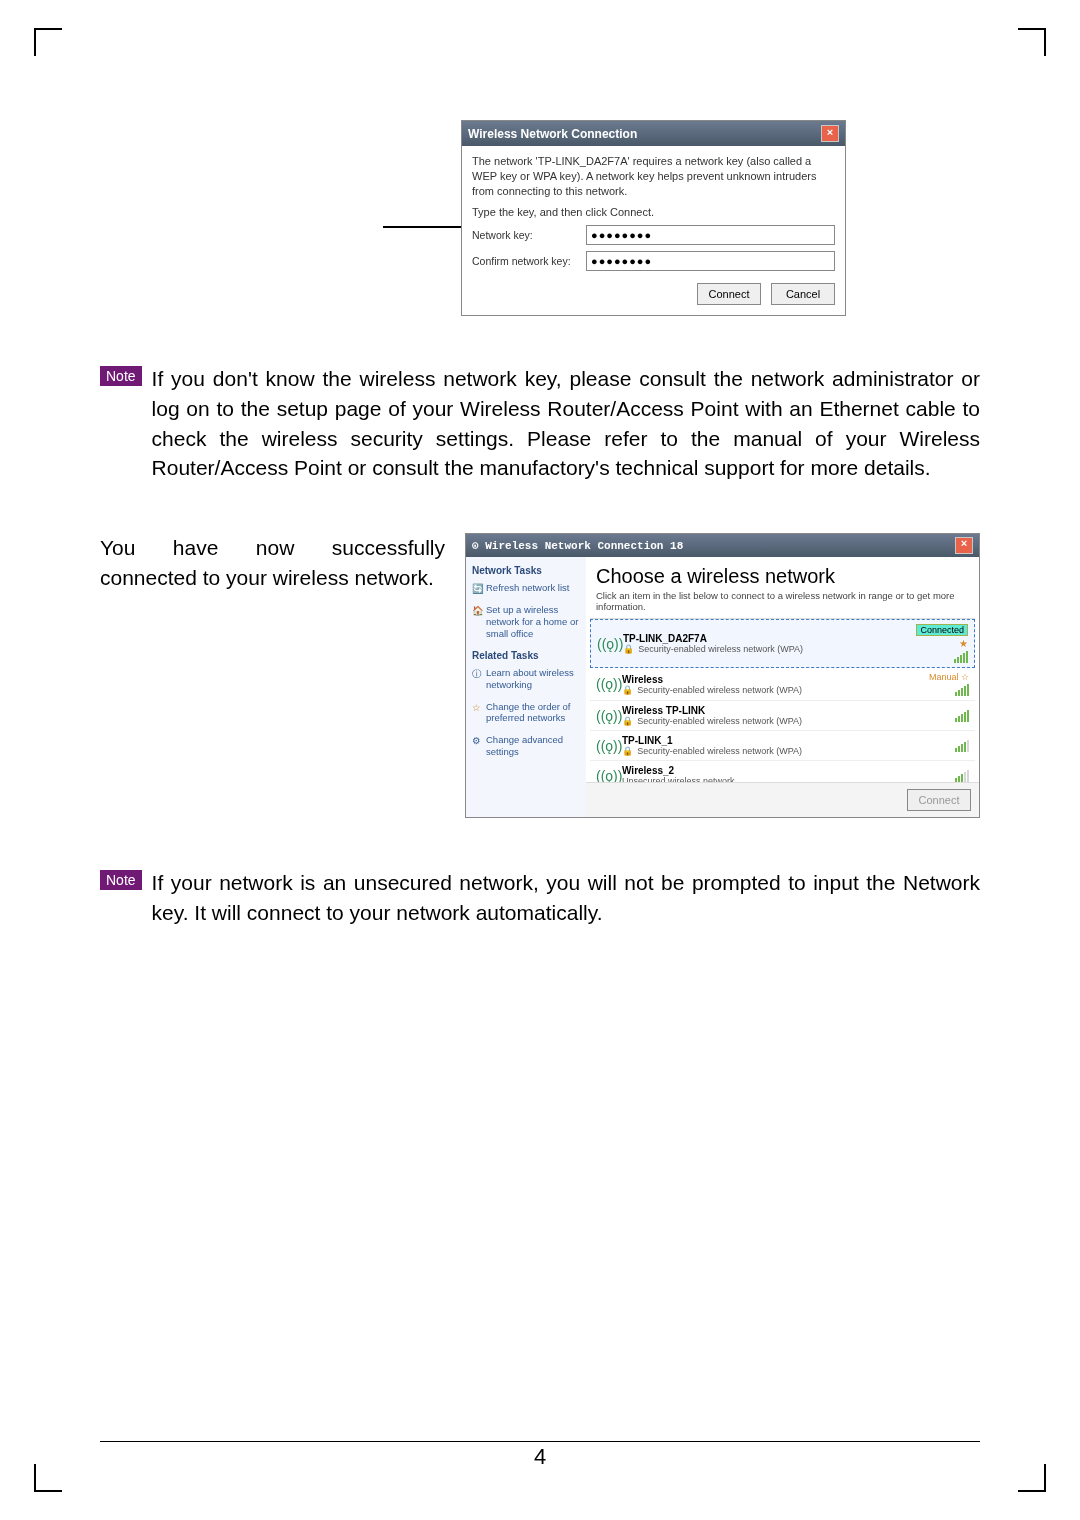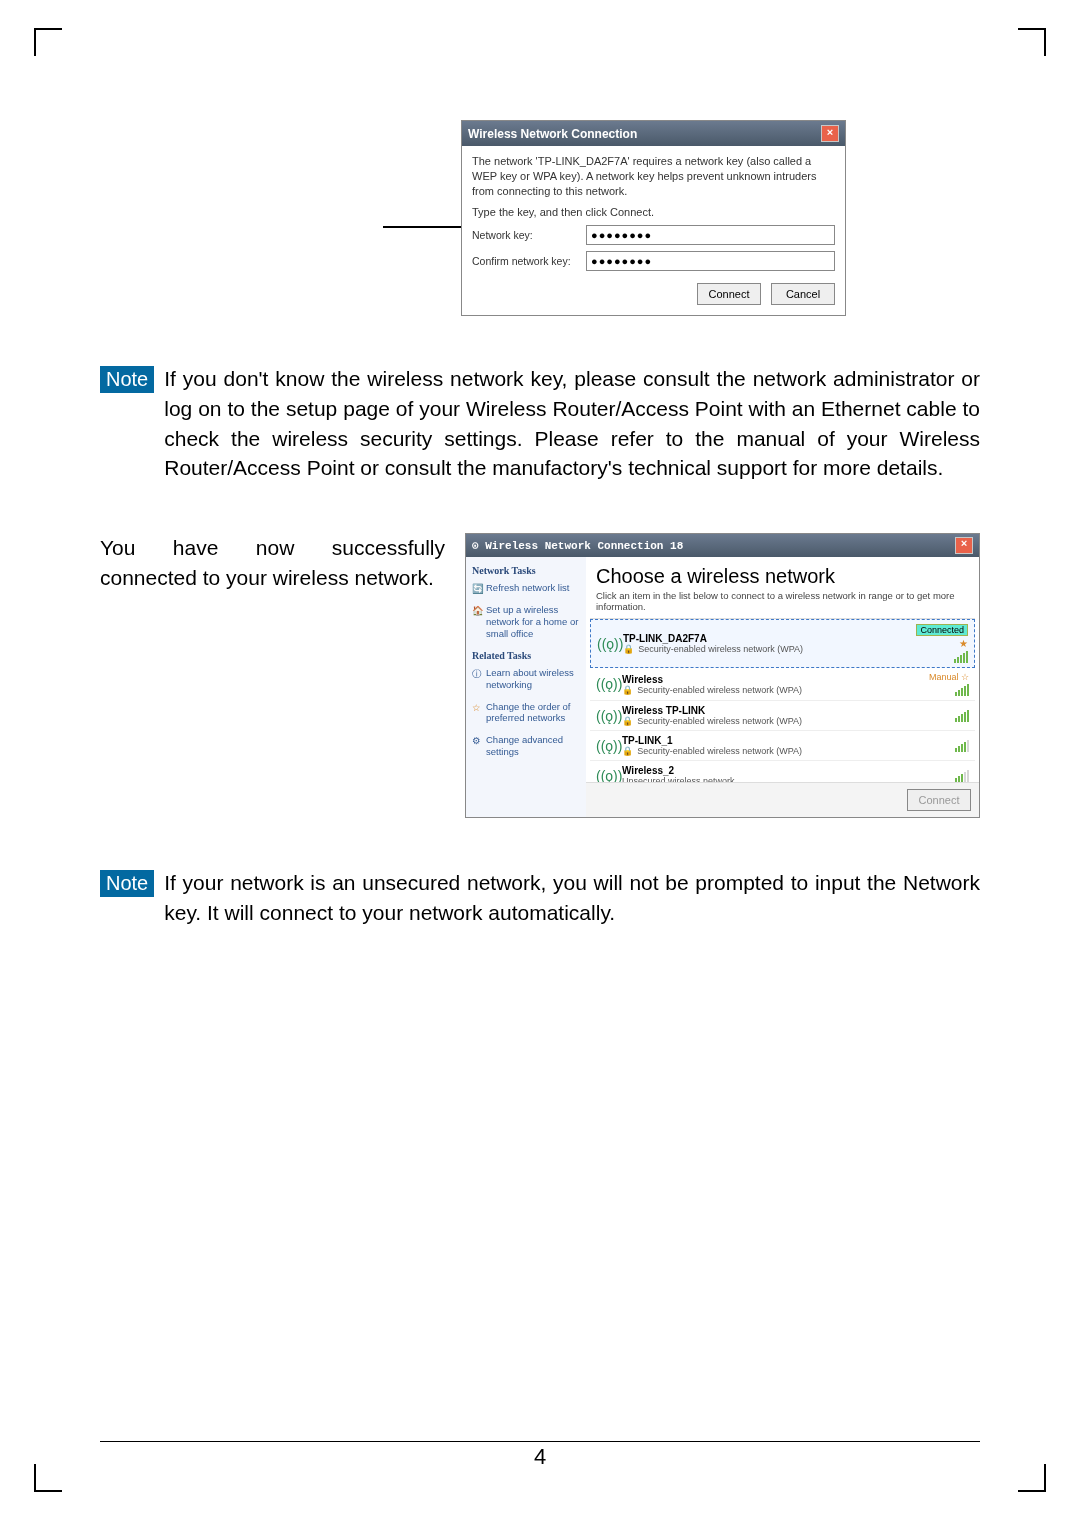--- a/index.html
+++ b/index.html
@@ -35,32 +35,32 @@
   .dlg-body{background:#fff;padding:8px 10px 10px;display:flex;flex-direction:column;gap:6px;}
   .dlg-text{font-size:11px;line-height:1.35;}
   .dlg-row{display:flex;align-items:center;gap:6px;}
   .dlg-row label{width:108px;font-size:10.5px;}
   .dlg-row input{flex:1;border:1px solid #888;height:18px;font-family:inherit;font-size:11px;padding:0 4px;letter-spacing:1px;}
   .dlg-btns{display:flex;justify-content:flex-end;gap:10px;padding-top:6px;}
   .dlg-btn{min-width:64px;height:22px;border:1px solid #888;background:#efefef;font-size:11px;}
 
   
   .note-blk{display:flex;align-items:flex-start;gap:10px;margin:36px 0 0 0;}
-  .note-badge{background:#0369a1;color:#fff;font-size:20px;padding:2px 6px;margin-top:2px;}
+  .note-badge{background:#701a75;color:#fff;font-size:14px;padding:2px 6px;margin-top:2px;}
   .note-text{font-size:21px;line-height:1.42;text-align:justify;}
   .sec2-note{margin-top:44px;}
 
   
   .sec2{display:flex;gap:20px;margin-top:50px;}
   .sec2-left{width:345px;font-size:21px;line-height:1.4;text-align:justify;}
   .chooser{flex:1;border:1px solid #888;font-size:10px;}
   .ch-title{background:linear-gradient(#6b7a8f,#4a5969);color:#fff;padding:3px 6px;font-weight:bold;display:flex;justify-content:space-between;align-items:center;font-size:11px;font-family:Liberation Mono, monospace;}
   .ch-body{display:flex;height:260px;}
   .ch-side{width:120px;background:var(--sidebar-bg);padding:8px 6px;box-sizing:border-box;color:#335a93;}
-  .ch-side h5{margin:0 0 6px 0;font-size:10px;font-weight:bold;color:#2b4a7a;font-family:Liberation Serif, serif;}
+  .ch-side h5{margin:0 0 6px 0;font-size:10px;font-weight:bold;color:#2b4a7a;}
   .ch-side .task{font-size:9.5px;line-height:1.25;margin:4px 0 10px 0;padding-left:14px;position:relative;}
   .ch-side .task .ico{position:absolute;left:0;top:1px;width:10px;height:10px;}
   .ch-main{flex:1;display:flex;flex-direction:column;background:#fff;}
   .ch-head{font-size:20px;padding:8px 10px 2px;}
   .ch-sub{font-size:9.5px;padding:0 10px 6px;color:#444;}
   .net-list{flex:1;overflow:hidden;border-top:1px solid #ddd;margin:0 4px;}
   .net{display:flex;align-items:center;gap:8px;padding:4px 6px;border-bottom:1px solid #eee;}
   .net.sel{border:1.5px dashed #3e78c7;background:#f2f7ff;}
   .net .wicon{width:18px;text-align:center;color:#2e8b57;font-size:14px;}
   .net .nbody{flex:1;}

